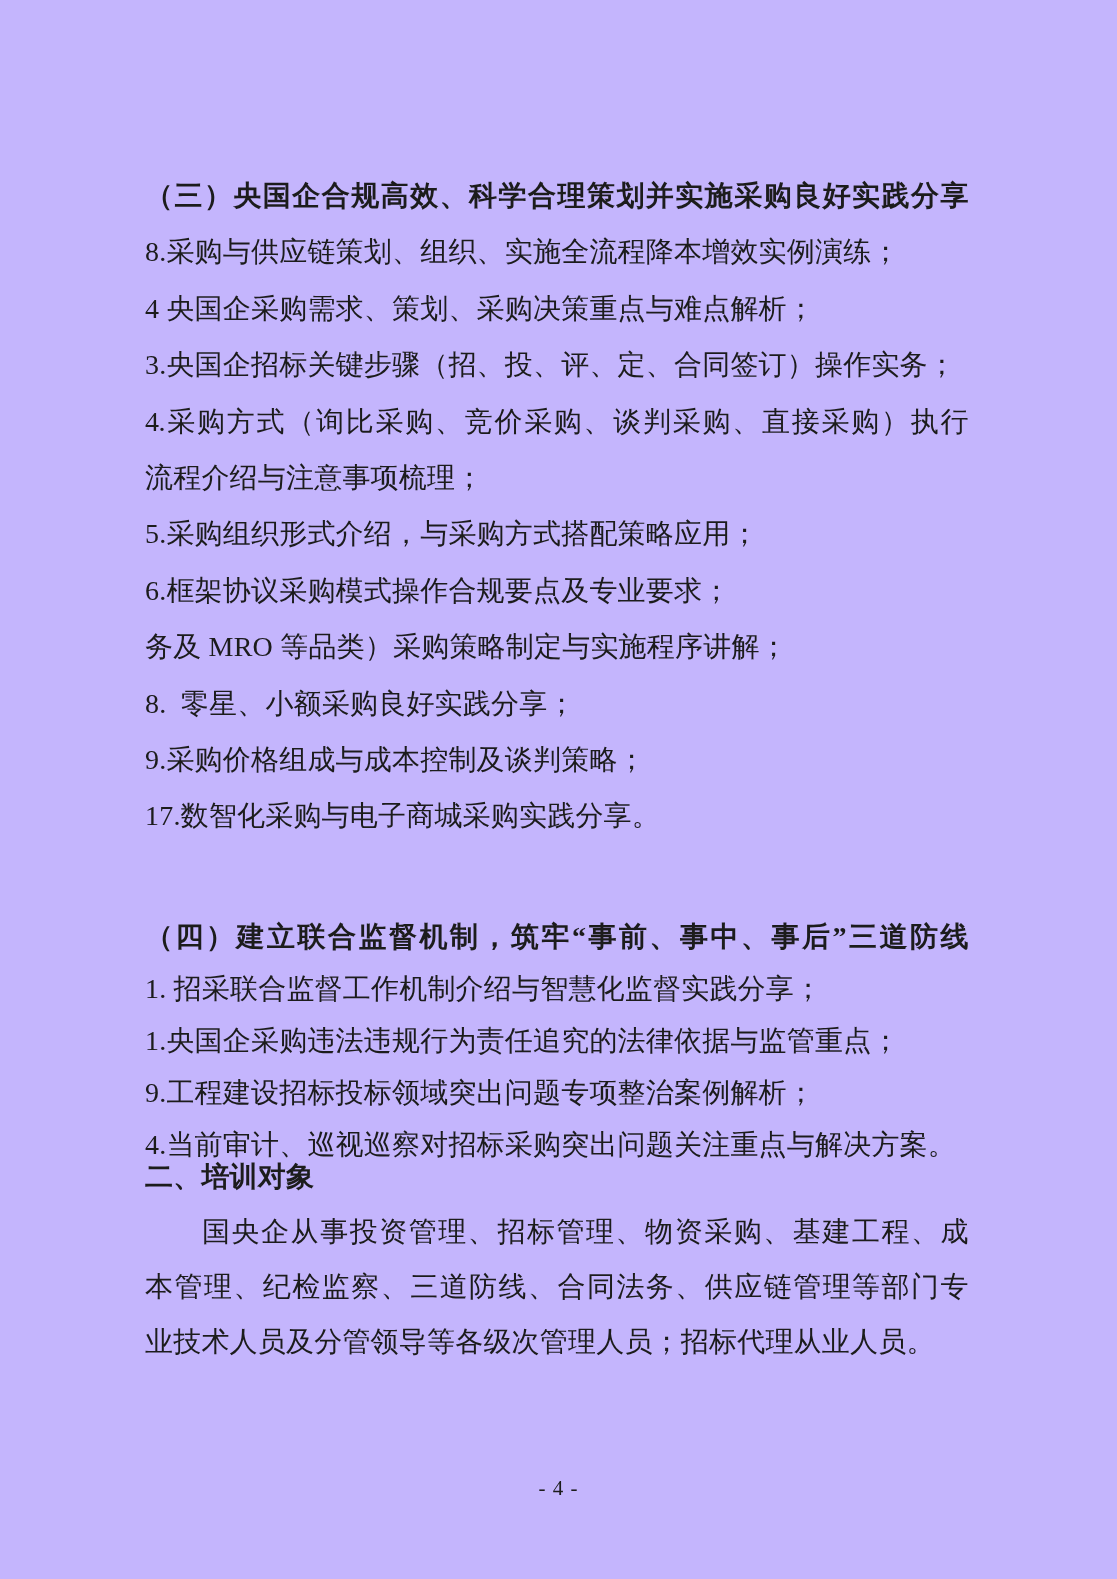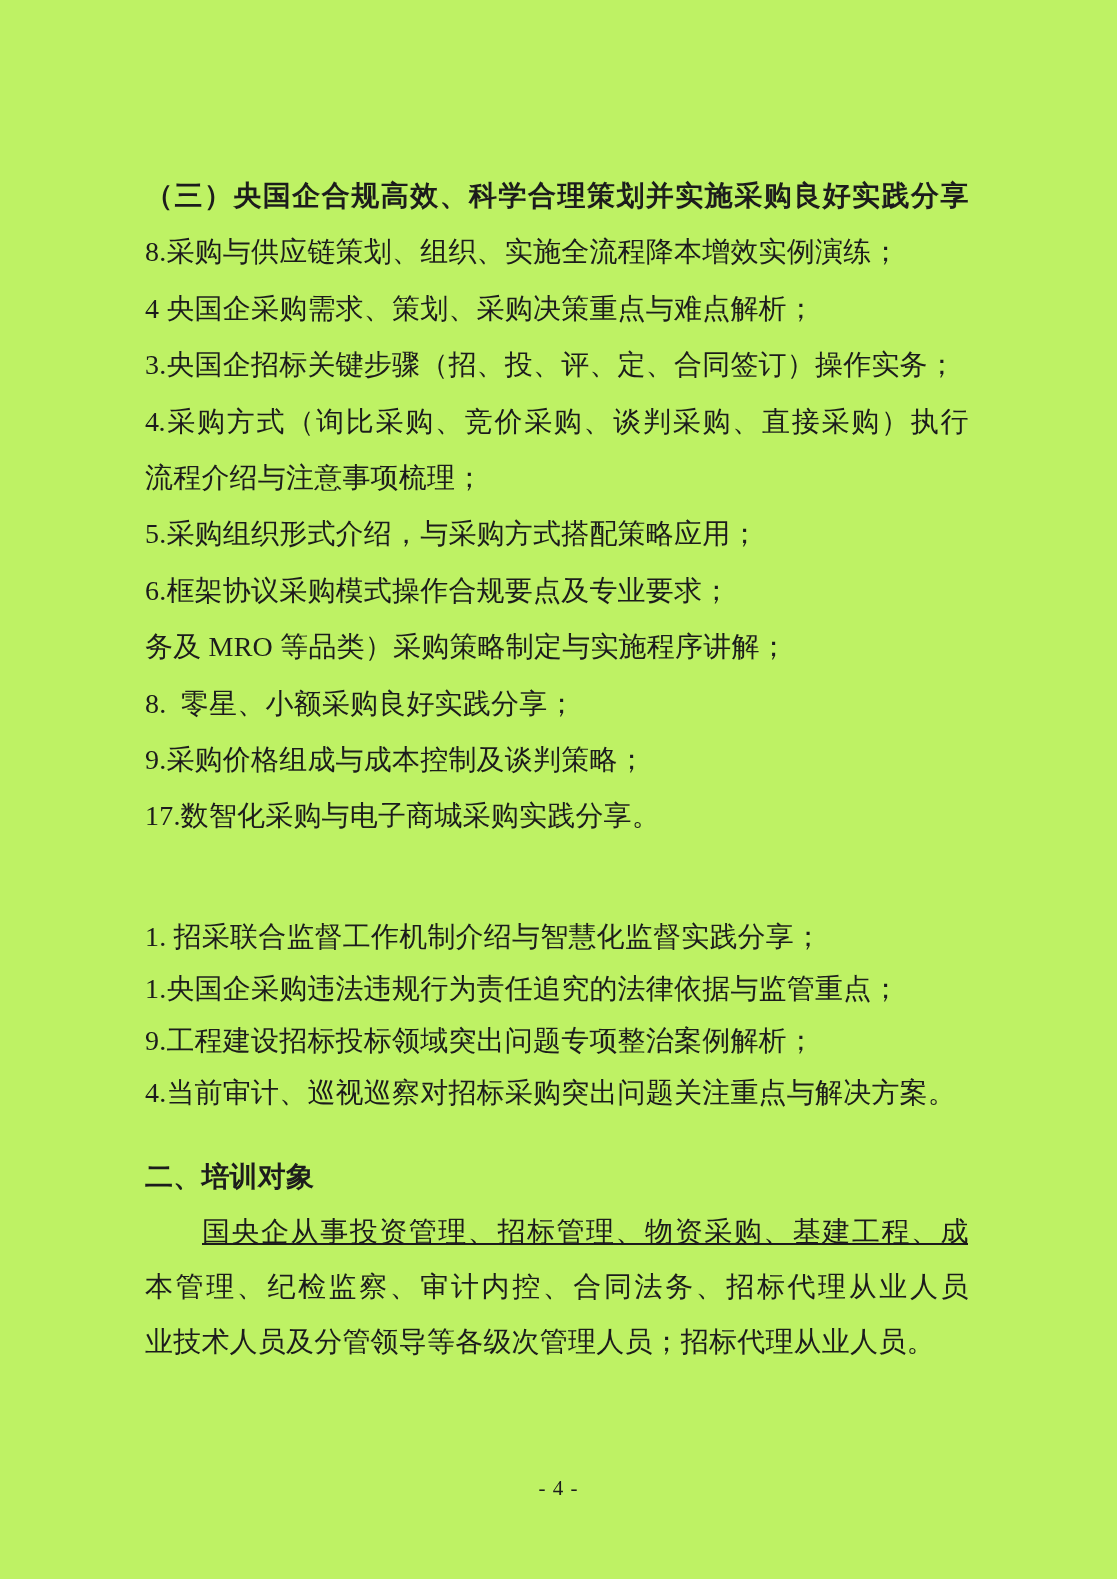--- a/index.html
+++ b/index.html
@@ -4,21 +4,21 @@
 <style>
   html, body {
     margin: 0;
     padding: 0;
     background: #ffffff;
   }
   .page {
     position: relative;
     width: 1117px;
     height: 1579px;
-    background: #bef264;
+    background: #c4b5fd;
     font-family: "Liberation Serif", "DejaVu Serif", serif;
     color: #1c1c1c;
     overflow: hidden;
   }
   .content {
     position: absolute;
     left: 145px;
     width: 823px;
   }
   .block-a { top: 168px; }
@@ -39,21 +39,20 @@
   }
   
   .fill {
     white-space: normal;
     letter-spacing: -0.5px;
     text-align: justify;
     text-align-last: justify;
   }
   .indent {
     text-indent: 57px;
-    text-decoration: underline;
   }
   .footer {
     position: absolute;
     top: 1476px;
     left: 0;
     width: 100%;
     text-align: center;
     font-size: 21px;
     letter-spacing: 1px;
     color: #1c1c1c;
@@ -73,28 +72,29 @@
     <div class="ln">流程介绍与注意事项梳理；</div>
     <div class="ln">5.采购组织形式介绍，与采购方式搭配策略应用；</div>
     <div class="ln">6.框架协议采购模式操作合规要点及专业要求；</div>
     <div class="ln">务及 MRO 等品类）采购策略制定与实施程序讲解；</div>
     <div class="ln">8.  零星、小额采购良好实践分享；</div>
     <div class="ln">9.采购价格组成与成本控制及谈判策略；</div>
     <div class="ln">17.数智化采购与电子商城采购实践分享。</div>
   </div>
 
   <div class="content block-b">
+    <div class="ln heading fill">（四）建立联合监督机制，筑牢“事前、事中、事后”三道防线</div>
     <div class="ln">1. 招采联合监督工作机制介绍与智慧化监督实践分享；</div>
     <div class="ln">1.央国企采购违法违规行为责任追究的法律依据与监管重点；</div>
     <div class="ln">9.工程建设招标投标领域突出问题专项整治案例解析；</div>
     <div class="ln">4.当前审计、巡视巡察对招标采购突出问题关注重点与解决方案。</div>
   </div>
 
   <div class="content block-c">
     <div class="ln heading">二、培训对象</div>
     <div class="ln fill indent">国央企从事投资管理、招标管理、物资采购、基建工程、成</div>
-    <div class="ln fill">本管理、纪检监察、审计内控、合同法务、招标代理从业人员</div>
+    <div class="ln fill">本管理、纪检监察、三道防线、合同法务、供应链管理等部门专</div>
     <div class="ln">业技术人员及分管领导等各级次管理人员；招标代理从业人员。</div>
   </div>
 
   <div class="footer">- 4 -</div>
 
 </div>
 
 </body></html>

